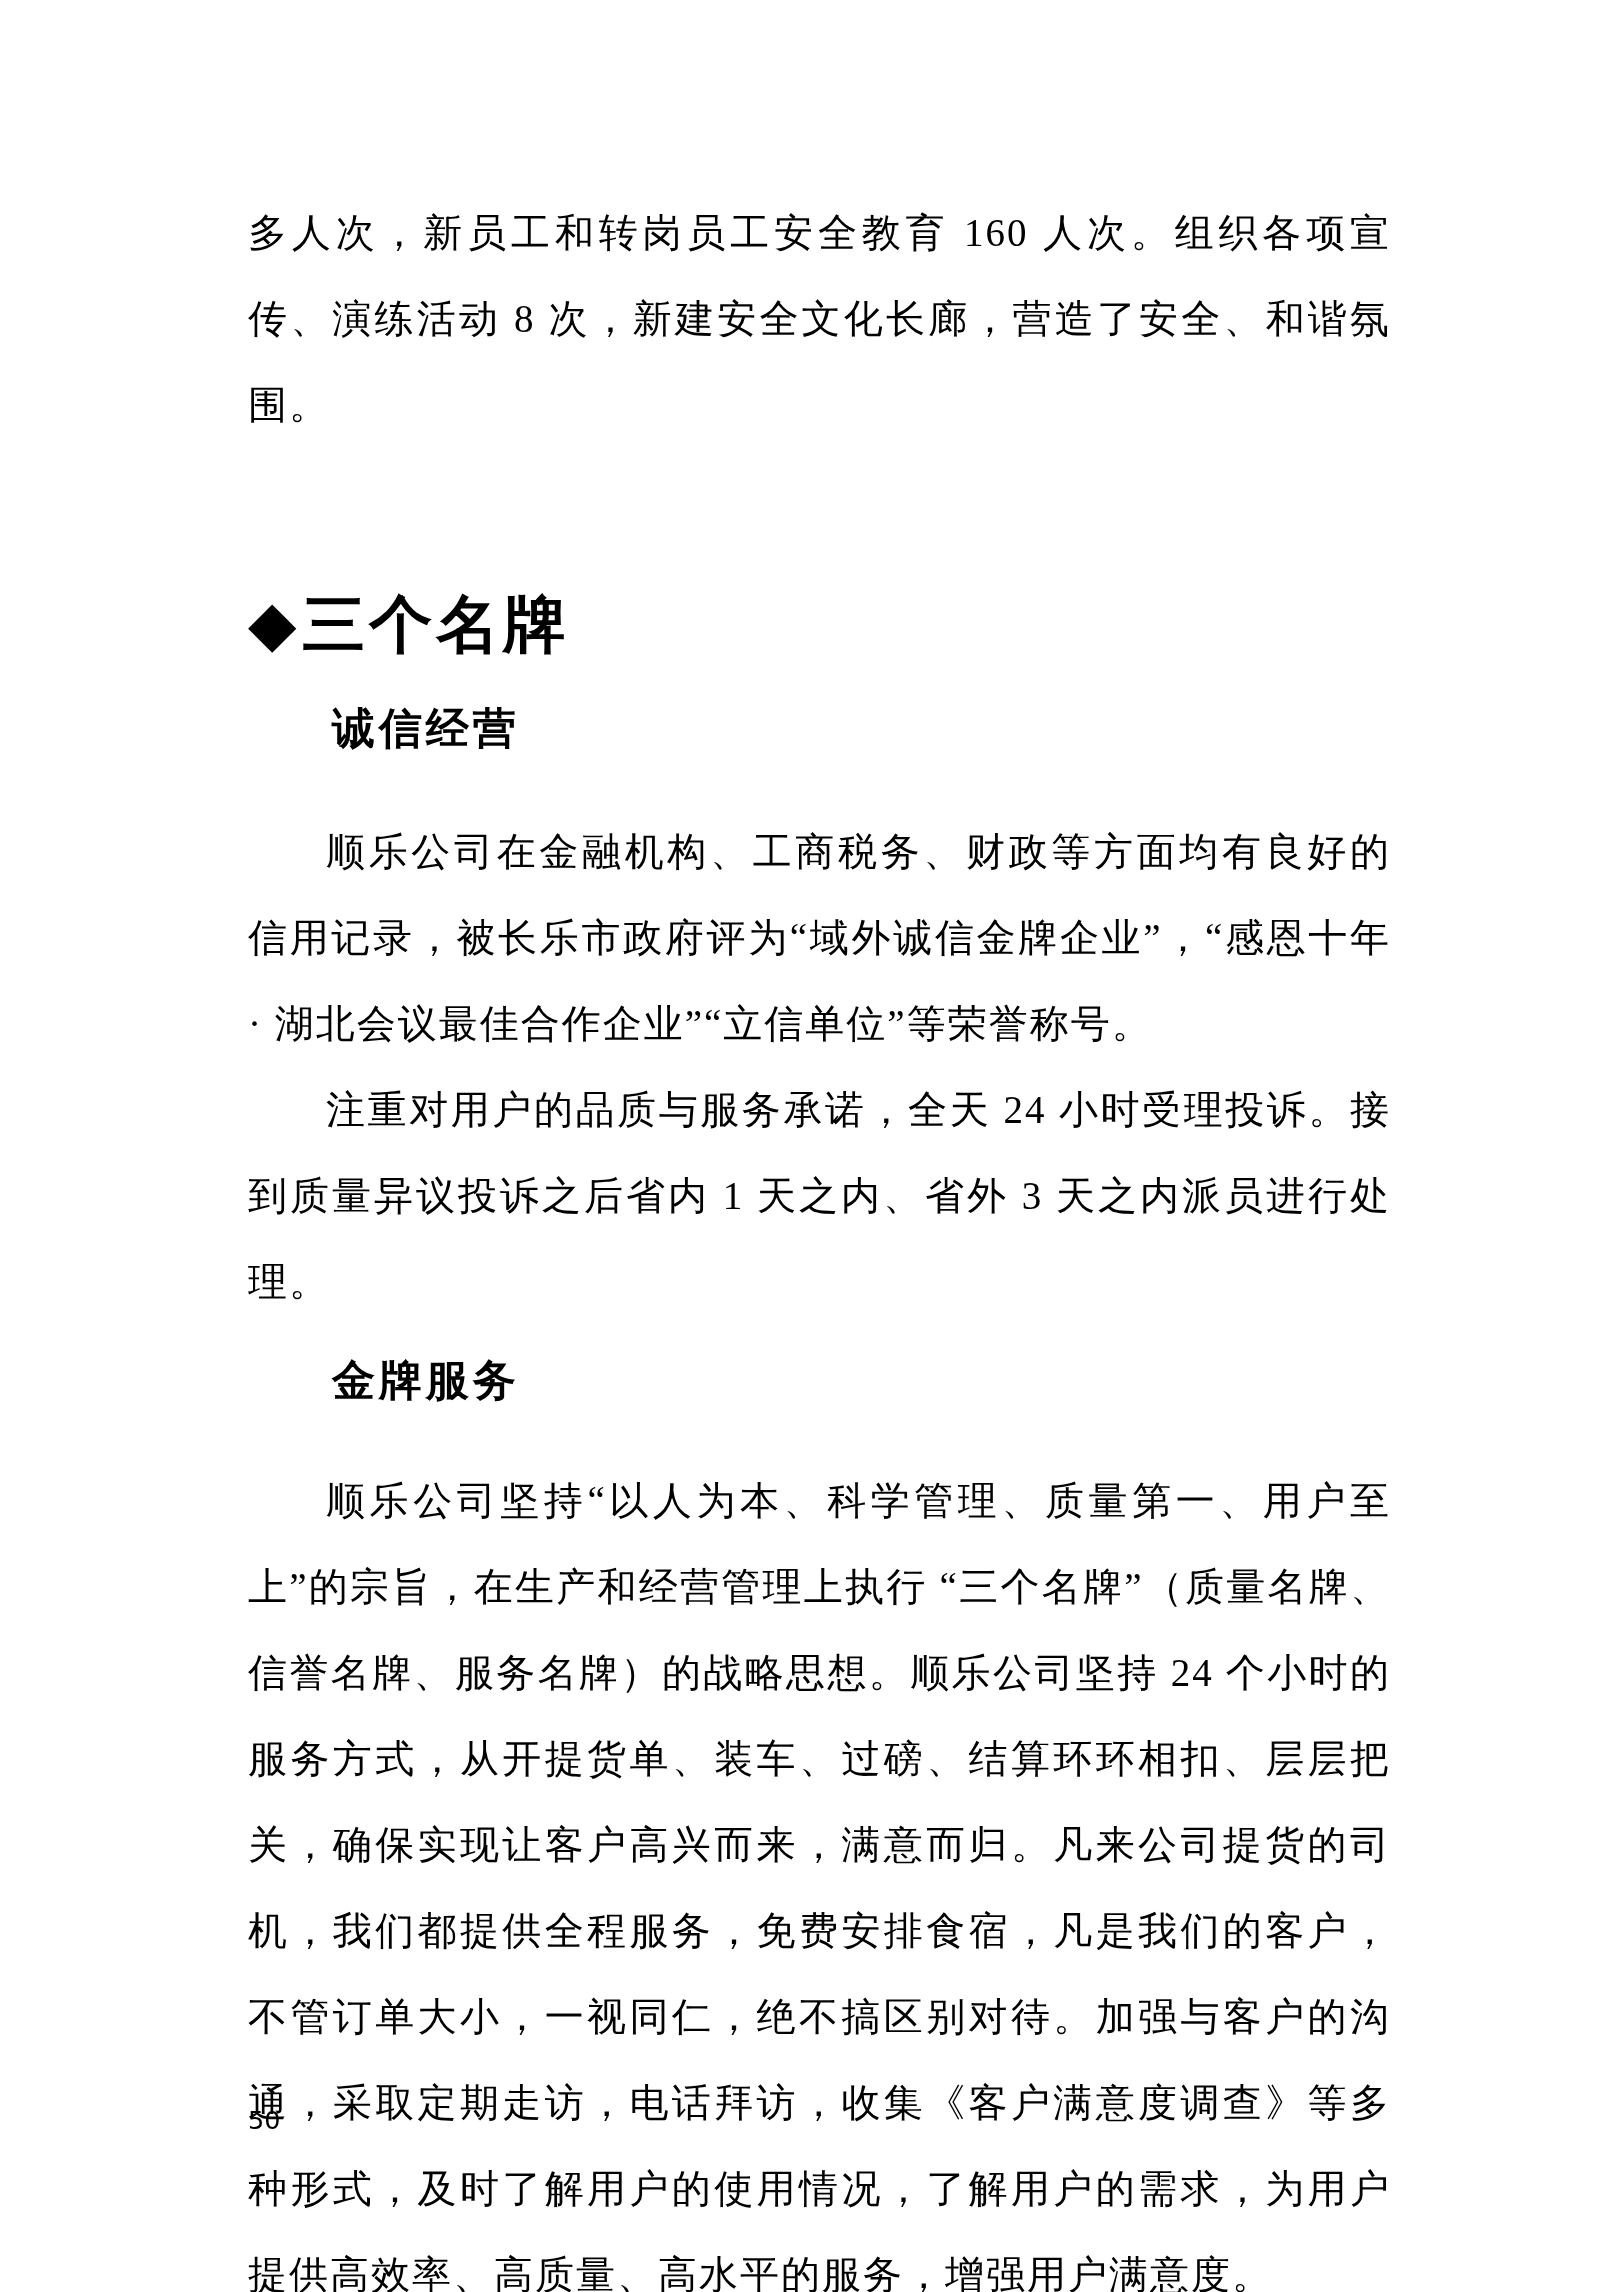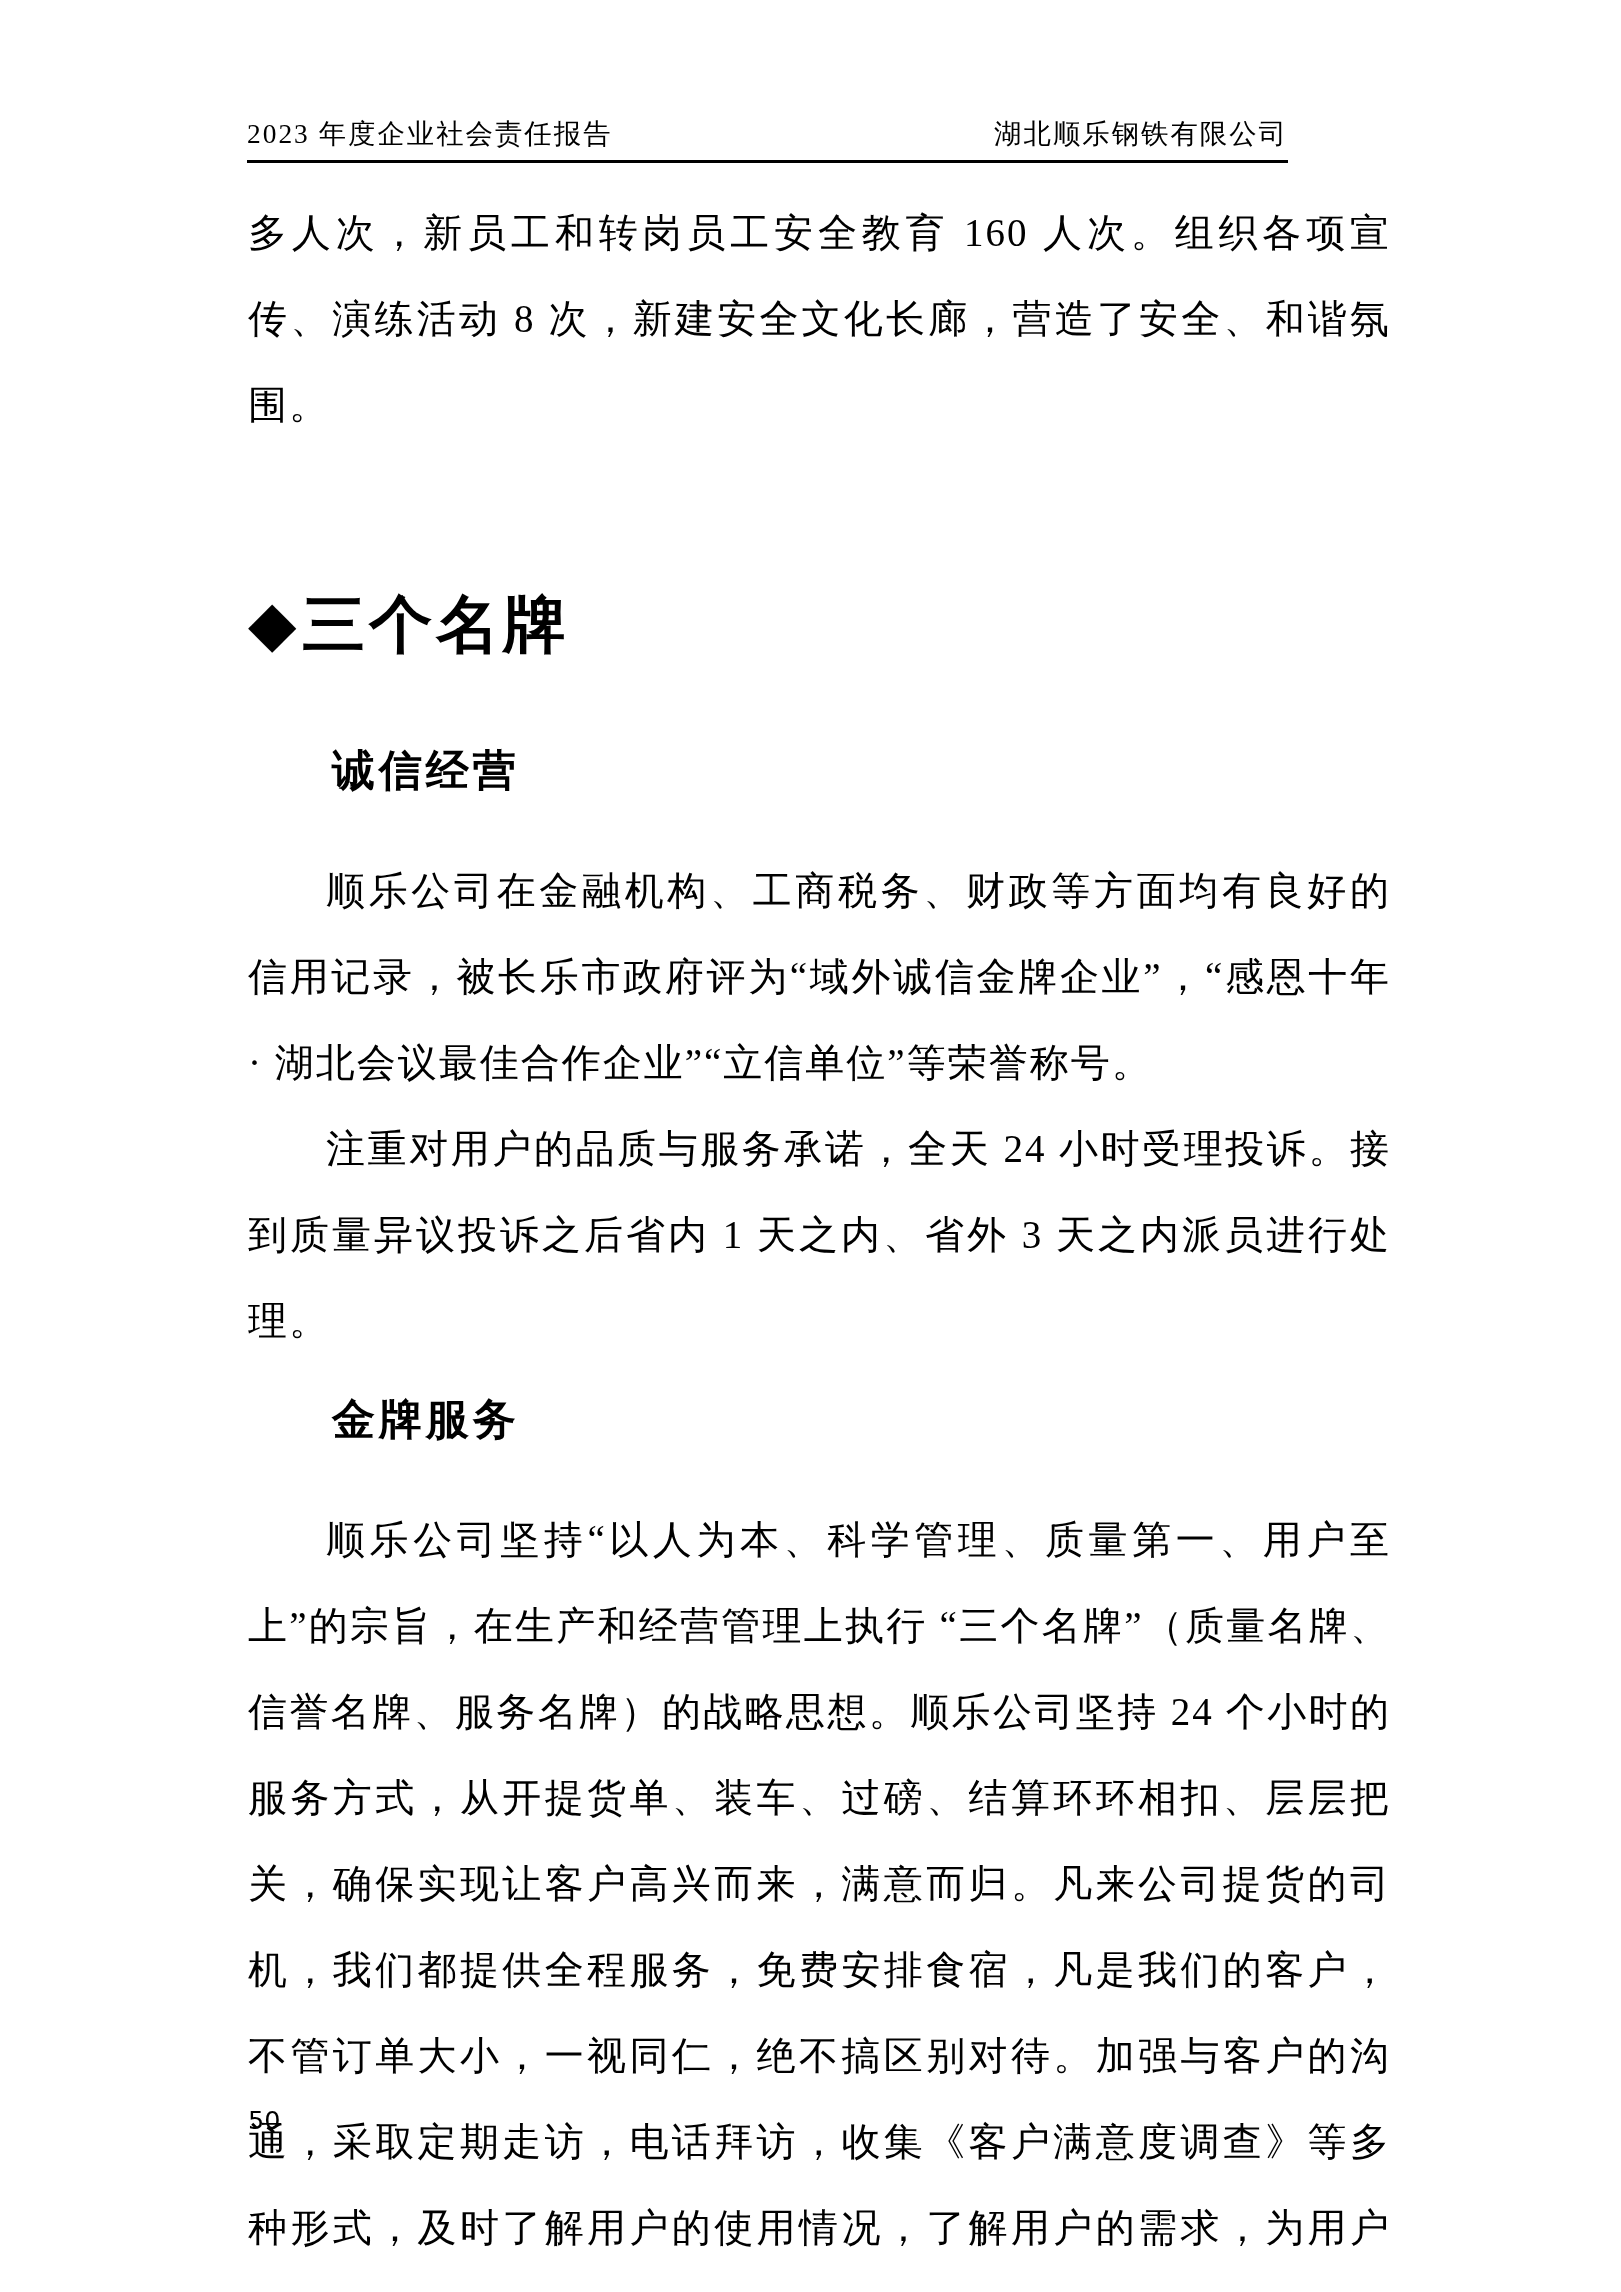--- a/index.html
+++ b/index.html
@@ -68,42 +68,38 @@
     margin-right: 2px;
   }
   .sub-heading {
     margin: 73px 0 0 84px;
     font-size: 43px;
     line-height: 61px;
     font-weight: bold;
     font-family: "DejaVu Sans", "Liberation Sans", sans-serif;
     letter-spacing: 3.9px;
   }
-  .sub-heading.first { margin-top: 73px; }
+  .sub-heading.first { margin-top: 34px; font-family: Liberation Mono, monospace; }
   .sub-heading.second { margin-top: 25.5px; }
   .after-sub { margin-top: 47px; }
   .footer {
     position: absolute;
     top: 2105px;
     left: 248px;
     width: 1143px;
     text-align: left;
     font-size: 25.5px;
     font-family: "DejaVu Sans", "Liberation Sans", sans-serif;
   }
 </style>
 </head>
 <body>
 
 <div class="page">
 
-  <div class="header">
-    <span class="h-left">2023 年度企业社会责任报告</span>
-    <span class="h-right">湖北顺乐钢铁有限公司</span>
-  </div>
 
   <div class="content">
 
     <p class="body-par no-indent">多人次，新员工和转岗员工安全教育 160 人次。组织各项宣传、演练活动 8 次，新建安全文化长廊，营造了安全、和谐氛围。</p>
 
     <h1 class="section-heading">
       <span class="diamond">◆</span>
       <span>三个名牌</span>
     </h1>
 

